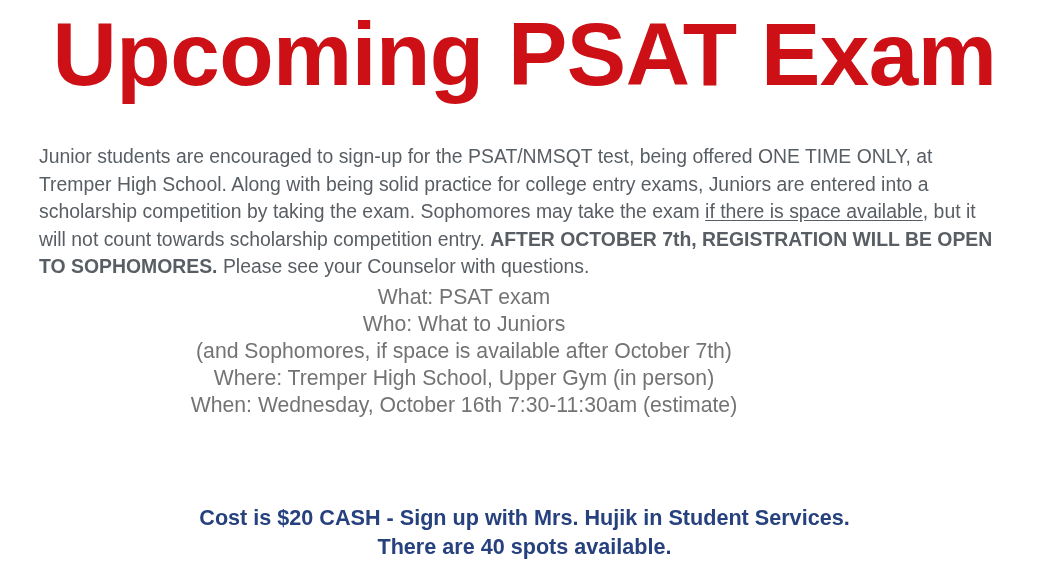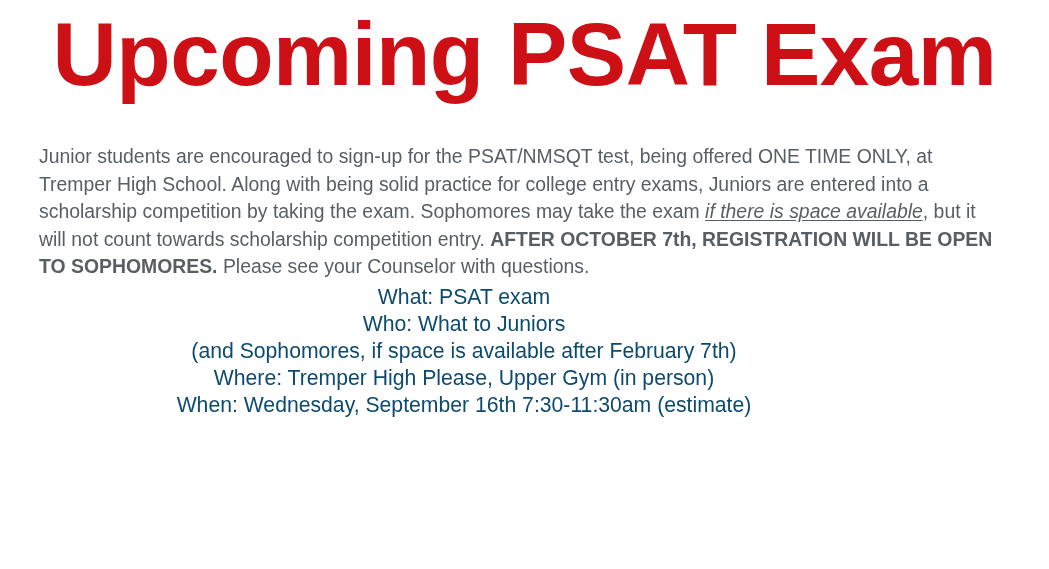--- a/index.html
+++ b/index.html
@@ -42,33 +42,33 @@
     left: 39px;
     top: 124px;
     width: 962px;
     font-family: "Liberation Sans", sans-serif;
     font-size: 19.4px;
     line-height: 27.5px;
     color: #585e63;
     text-align: left;
   }
   .intro b { font-weight: bold; }
-  .intro u { text-decoration: underline; text-underline-offset: 2px; font-style: italic; }
+  .intro u { text-decoration: underline; text-underline-offset: 2px; }
 
   
   .details {
     position: absolute;
     left: 0;
     top: 283px;
     width: 928px;
     text-align: center;
     font-family: "Liberation Sans", sans-serif;
     font-size: 21.2px;
     line-height: 27px;
-    color: #0c4a6e;
+    color: #737373;
   }
   .details .line { white-space: nowrap; }
   .details .line.strong { font-weight: bold; }
 
   
   .footer-note {
     position: absolute;
     left: 0;
     top: 503px;
     width: 1049px;
@@ -86,19 +86,23 @@
 
 <div id="flyer">
 
   <div class="title">Upcoming PSAT Exam</div>
 
   <p class="intro"><span>Junior students are encouraged to sign-up for the PSAT/NMSQT test, being offered ONE TIME ONLY, at Tremper High School.  Along with being solid practice for college entry exams, Juniors are entered into a scholarship competition by taking the exam. Sophomores may take the exam </span><u>if there is space available</u><span>, but it will not count towards scholarship competition entry.  </span><b>AFTER OCTOBER 7th, REGISTRATION WILL BE OPEN TO SOPHOMORES.</b><span> Please see your Counselor with questions.</span></p>
 
   <div class="details">
     <div class="line">What: PSAT exam</div>
     <div class="line">Who: What to Juniors</div>
-    <div class="line">(and Sophomores, if space is available after February 7th)</div>
-    <div class="line">Where: Tremper High Please, Upper Gym (in person)</div>
-    <div class="line">When: Wednesday, September 16th 7:30-11:30am (estimate)</div>
+    <div class="line">(and Sophomores, if space is available after October 7th)</div>
+    <div class="line">Where: Tremper High School, Upper Gym (in person)</div>
+    <div class="line">When: Wednesday, October 16th 7:30-11:30am (estimate)</div>
   </div>
 
+  <div class="footer-note">
+    <div class="line">Cost is $20 CASH - Sign up with Mrs. Hujik in Student Services.</div>
+    <div class="line">There are 40 spots available.</div>
+  </div>
 
 </div>
 
 </body></html>

